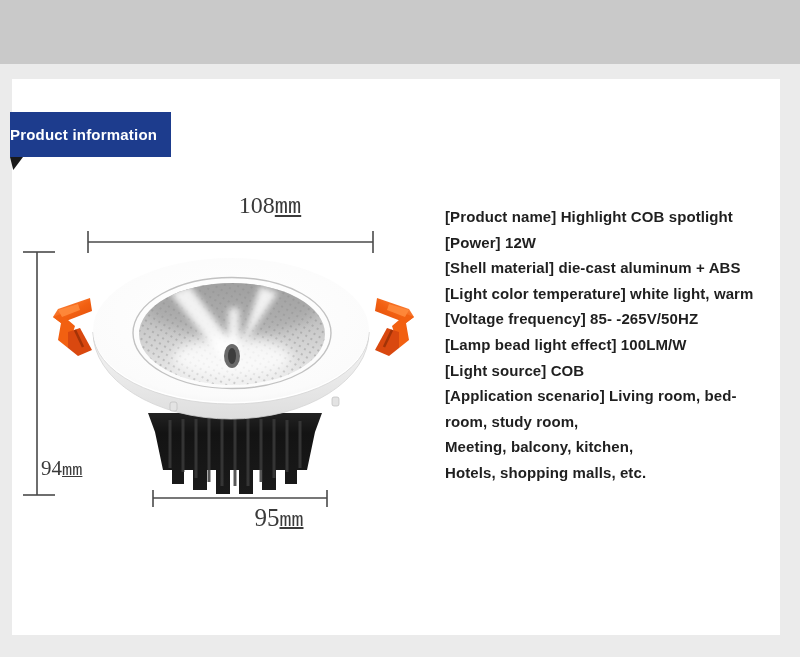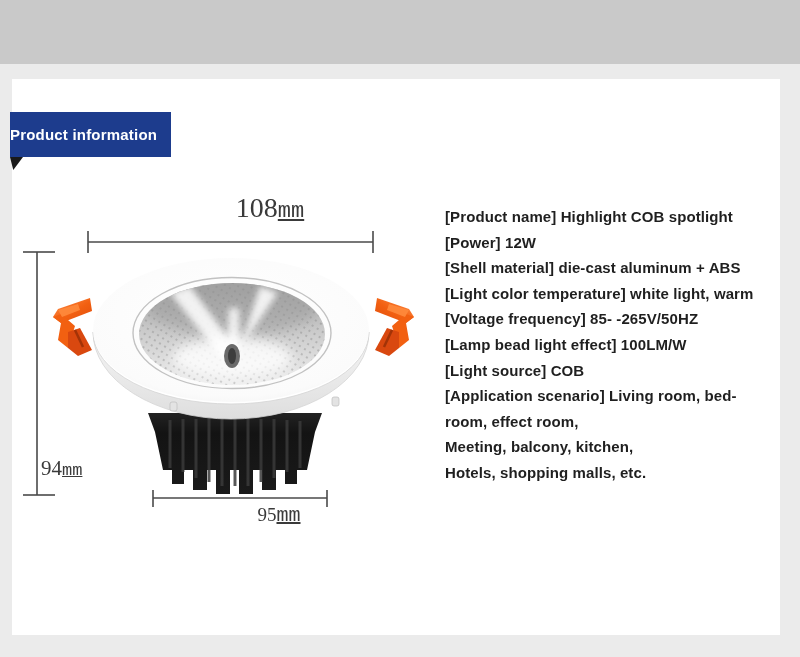--- a/index.html
+++ b/index.html
@@ -30,27 +30,27 @@
   }
   .diagram{position:absolute;left:20px;top:190px;width:420px;height:360px;}
   .diagram svg{position:absolute;left:0;top:0;}
   .dim-label{
     position:absolute;color:var(--dim-text,#3a3a3a);white-space:nowrap;
     font-family:"Liberation Serif",serif;
   }
   .dim-label .num{font-family:"Liberation Serif",serif;}
   .dim-label .unit{font-family:"Liberation Mono",monospace;text-decoration:underline;}
   .dim-top{left:190px;top:2px;width:120px;text-align:center;}
-  .dim-top .num{font-size:28px;}
+  .dim-top .num{font-size:24px;}
   .dim-top .unit{font-size:22px;}
   .dim-left{left:21px;top:266px;}
   .dim-left .num{font-size:21px;}
   .dim-left .unit{font-size:17px;}
   .dim-bottom{left:212px;top:314px;width:94px;text-align:center;}
-  .dim-bottom .num{font-size:19px;}
+  .dim-bottom .num{font-size:25px;}
   .dim-bottom .unit{font-size:20px;}
   .specs{
     position:absolute;left:445px;top:204px;width:330px;
     color:var(--spec-text,#1f1f1f);
     font-size:15px;font-weight:bold;letter-spacing:.1px;
   }
   .specs .line{height:25.6px;line-height:25.6px;white-space:nowrap;}
 </style>
 </head>
 <body>
@@ -193,16 +193,16 @@
 
 <div class="specs">
   <div class="line">[Product name] Highlight COB spotlight</div>
   <div class="line">[Power] 12W</div>
   <div class="line">[Shell material] die-cast aluminum + ABS</div>
   <div class="line">[Light color temperature] white light, warm</div>
   <div class="line">[Voltage frequency] 85- -265V/50HZ</div>
   <div class="line">[Lamp bead light effect] 100LM/W</div>
   <div class="line">[Light source] COB</div>
   <div class="line">[Application scenario] Living room, bed-</div>
-  <div class="line">room, effect room,</div>
+  <div class="line">room, study room,</div>
   <div class="line">Meeting, balcony, kitchen,</div>
   <div class="line">Hotels, shopping malls, etc.</div>
 </div>
 
 </body></html>

